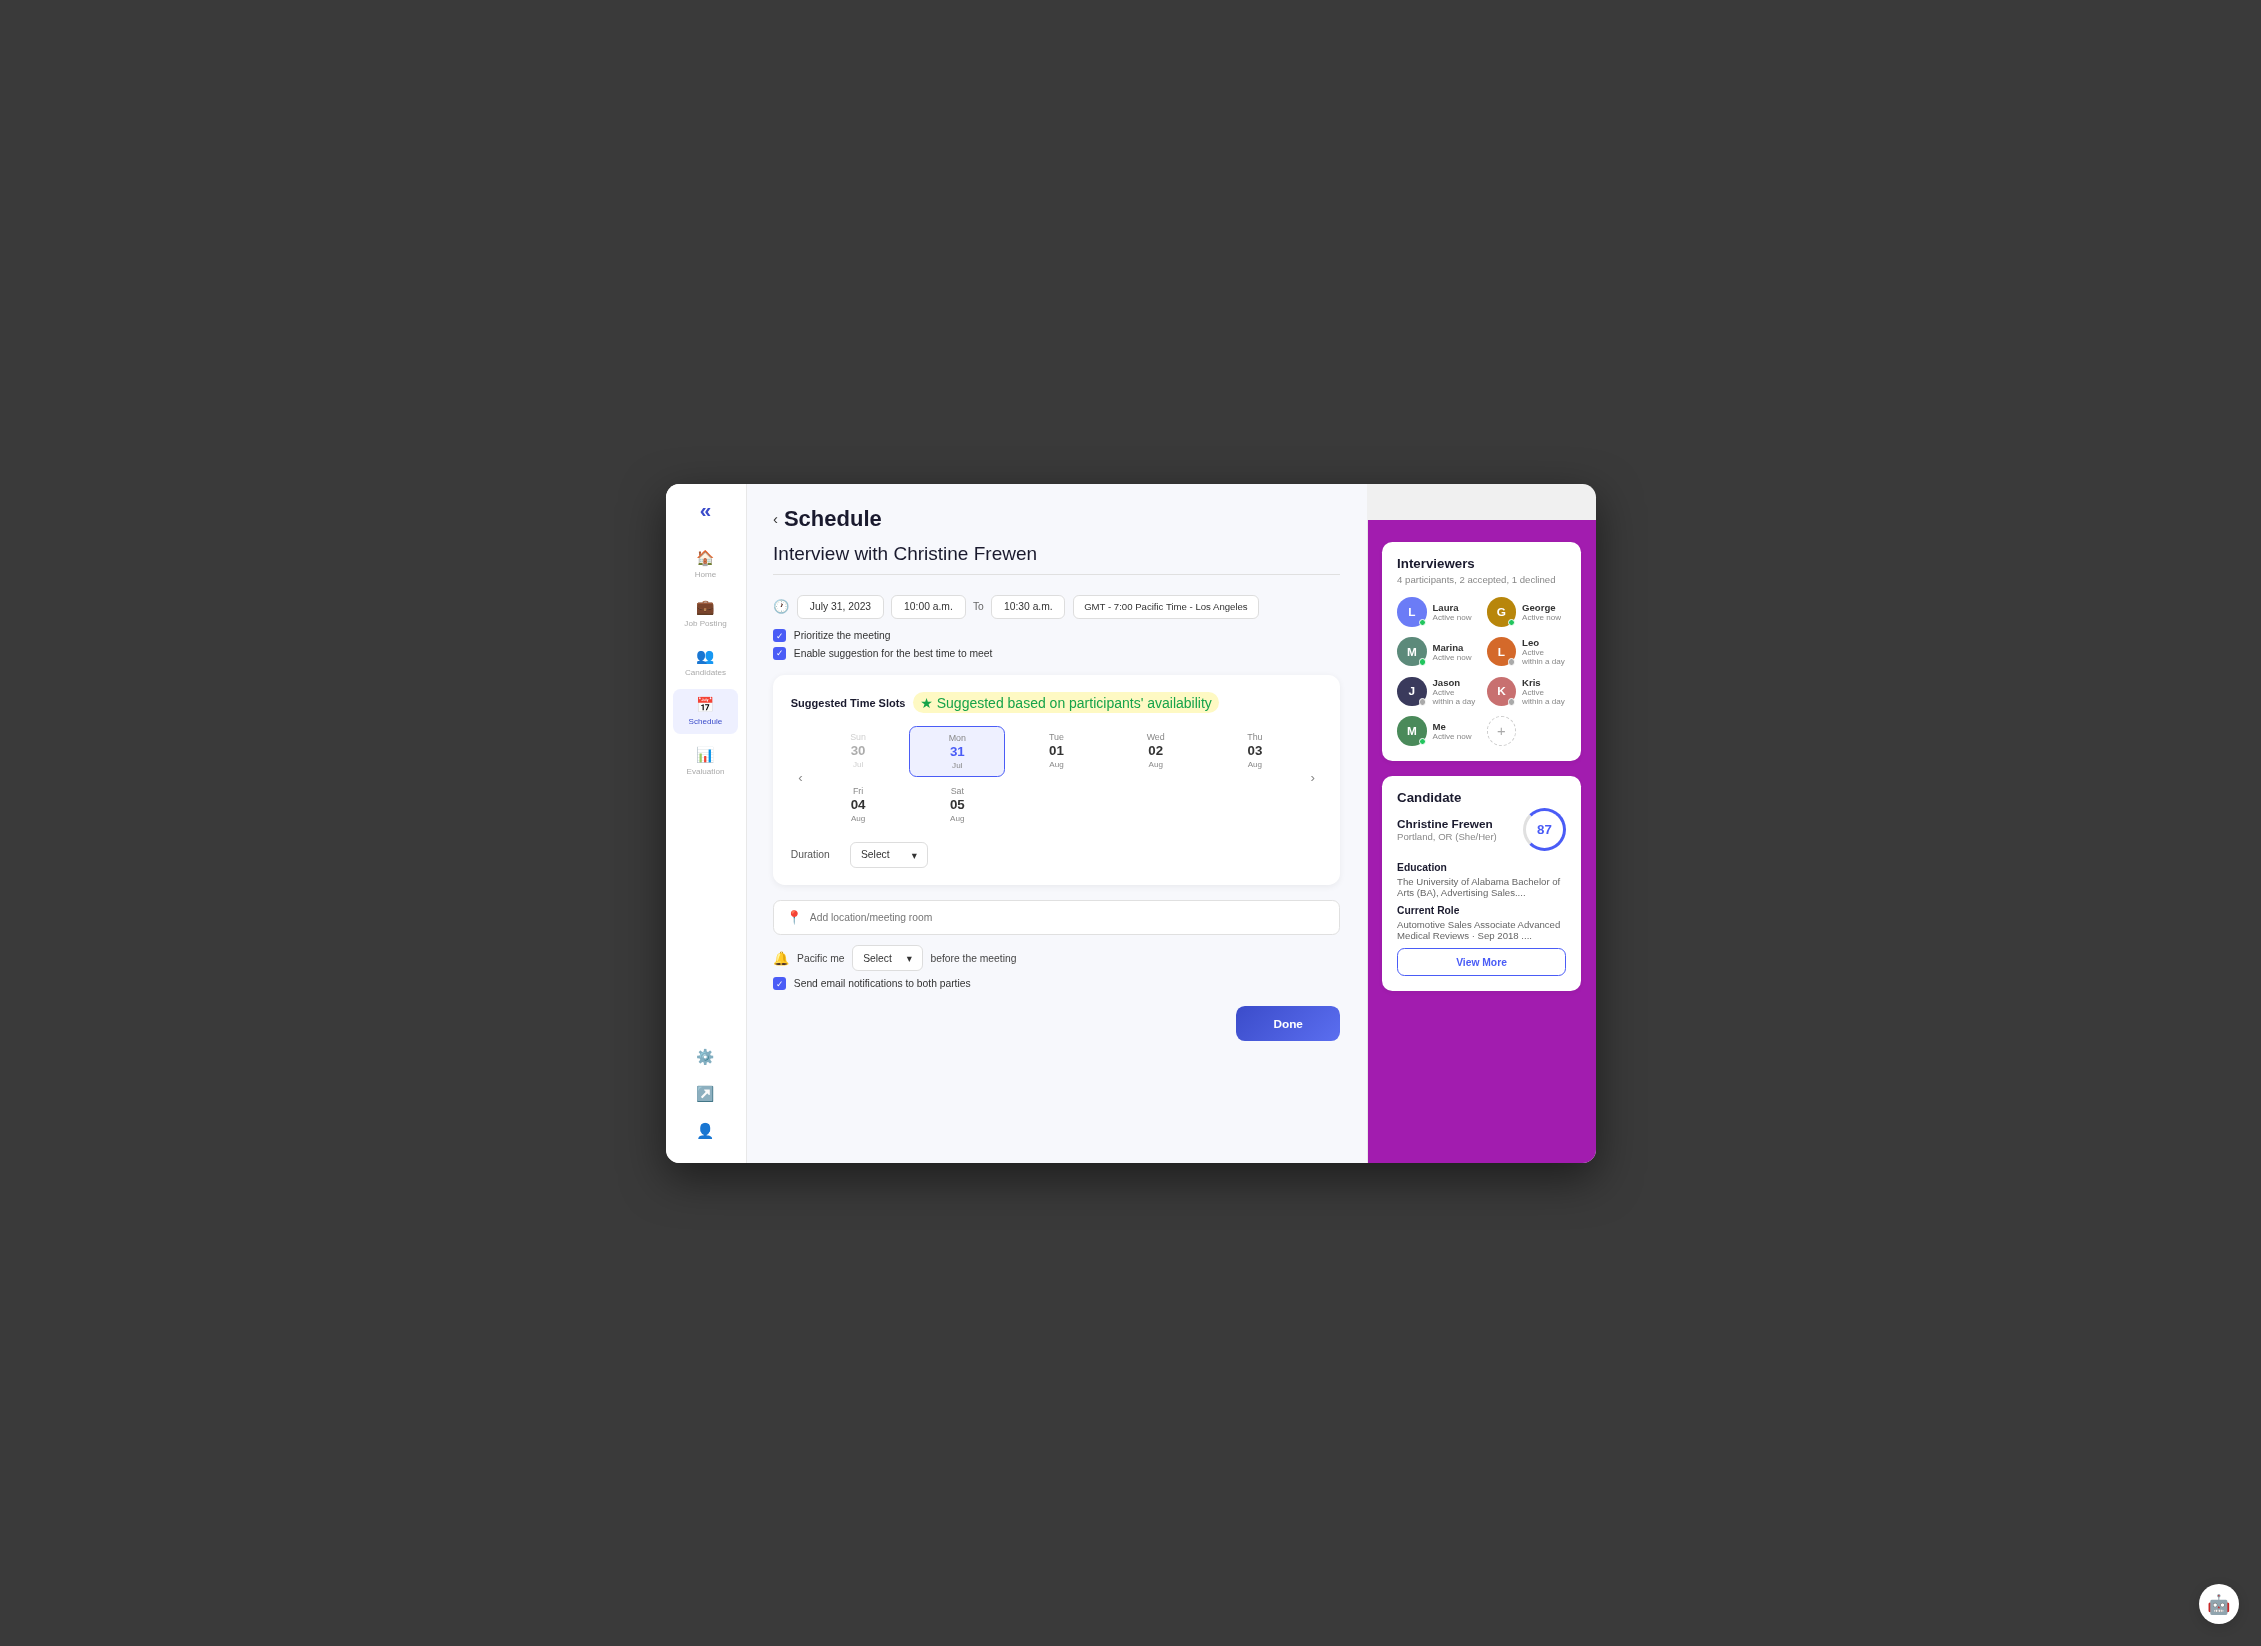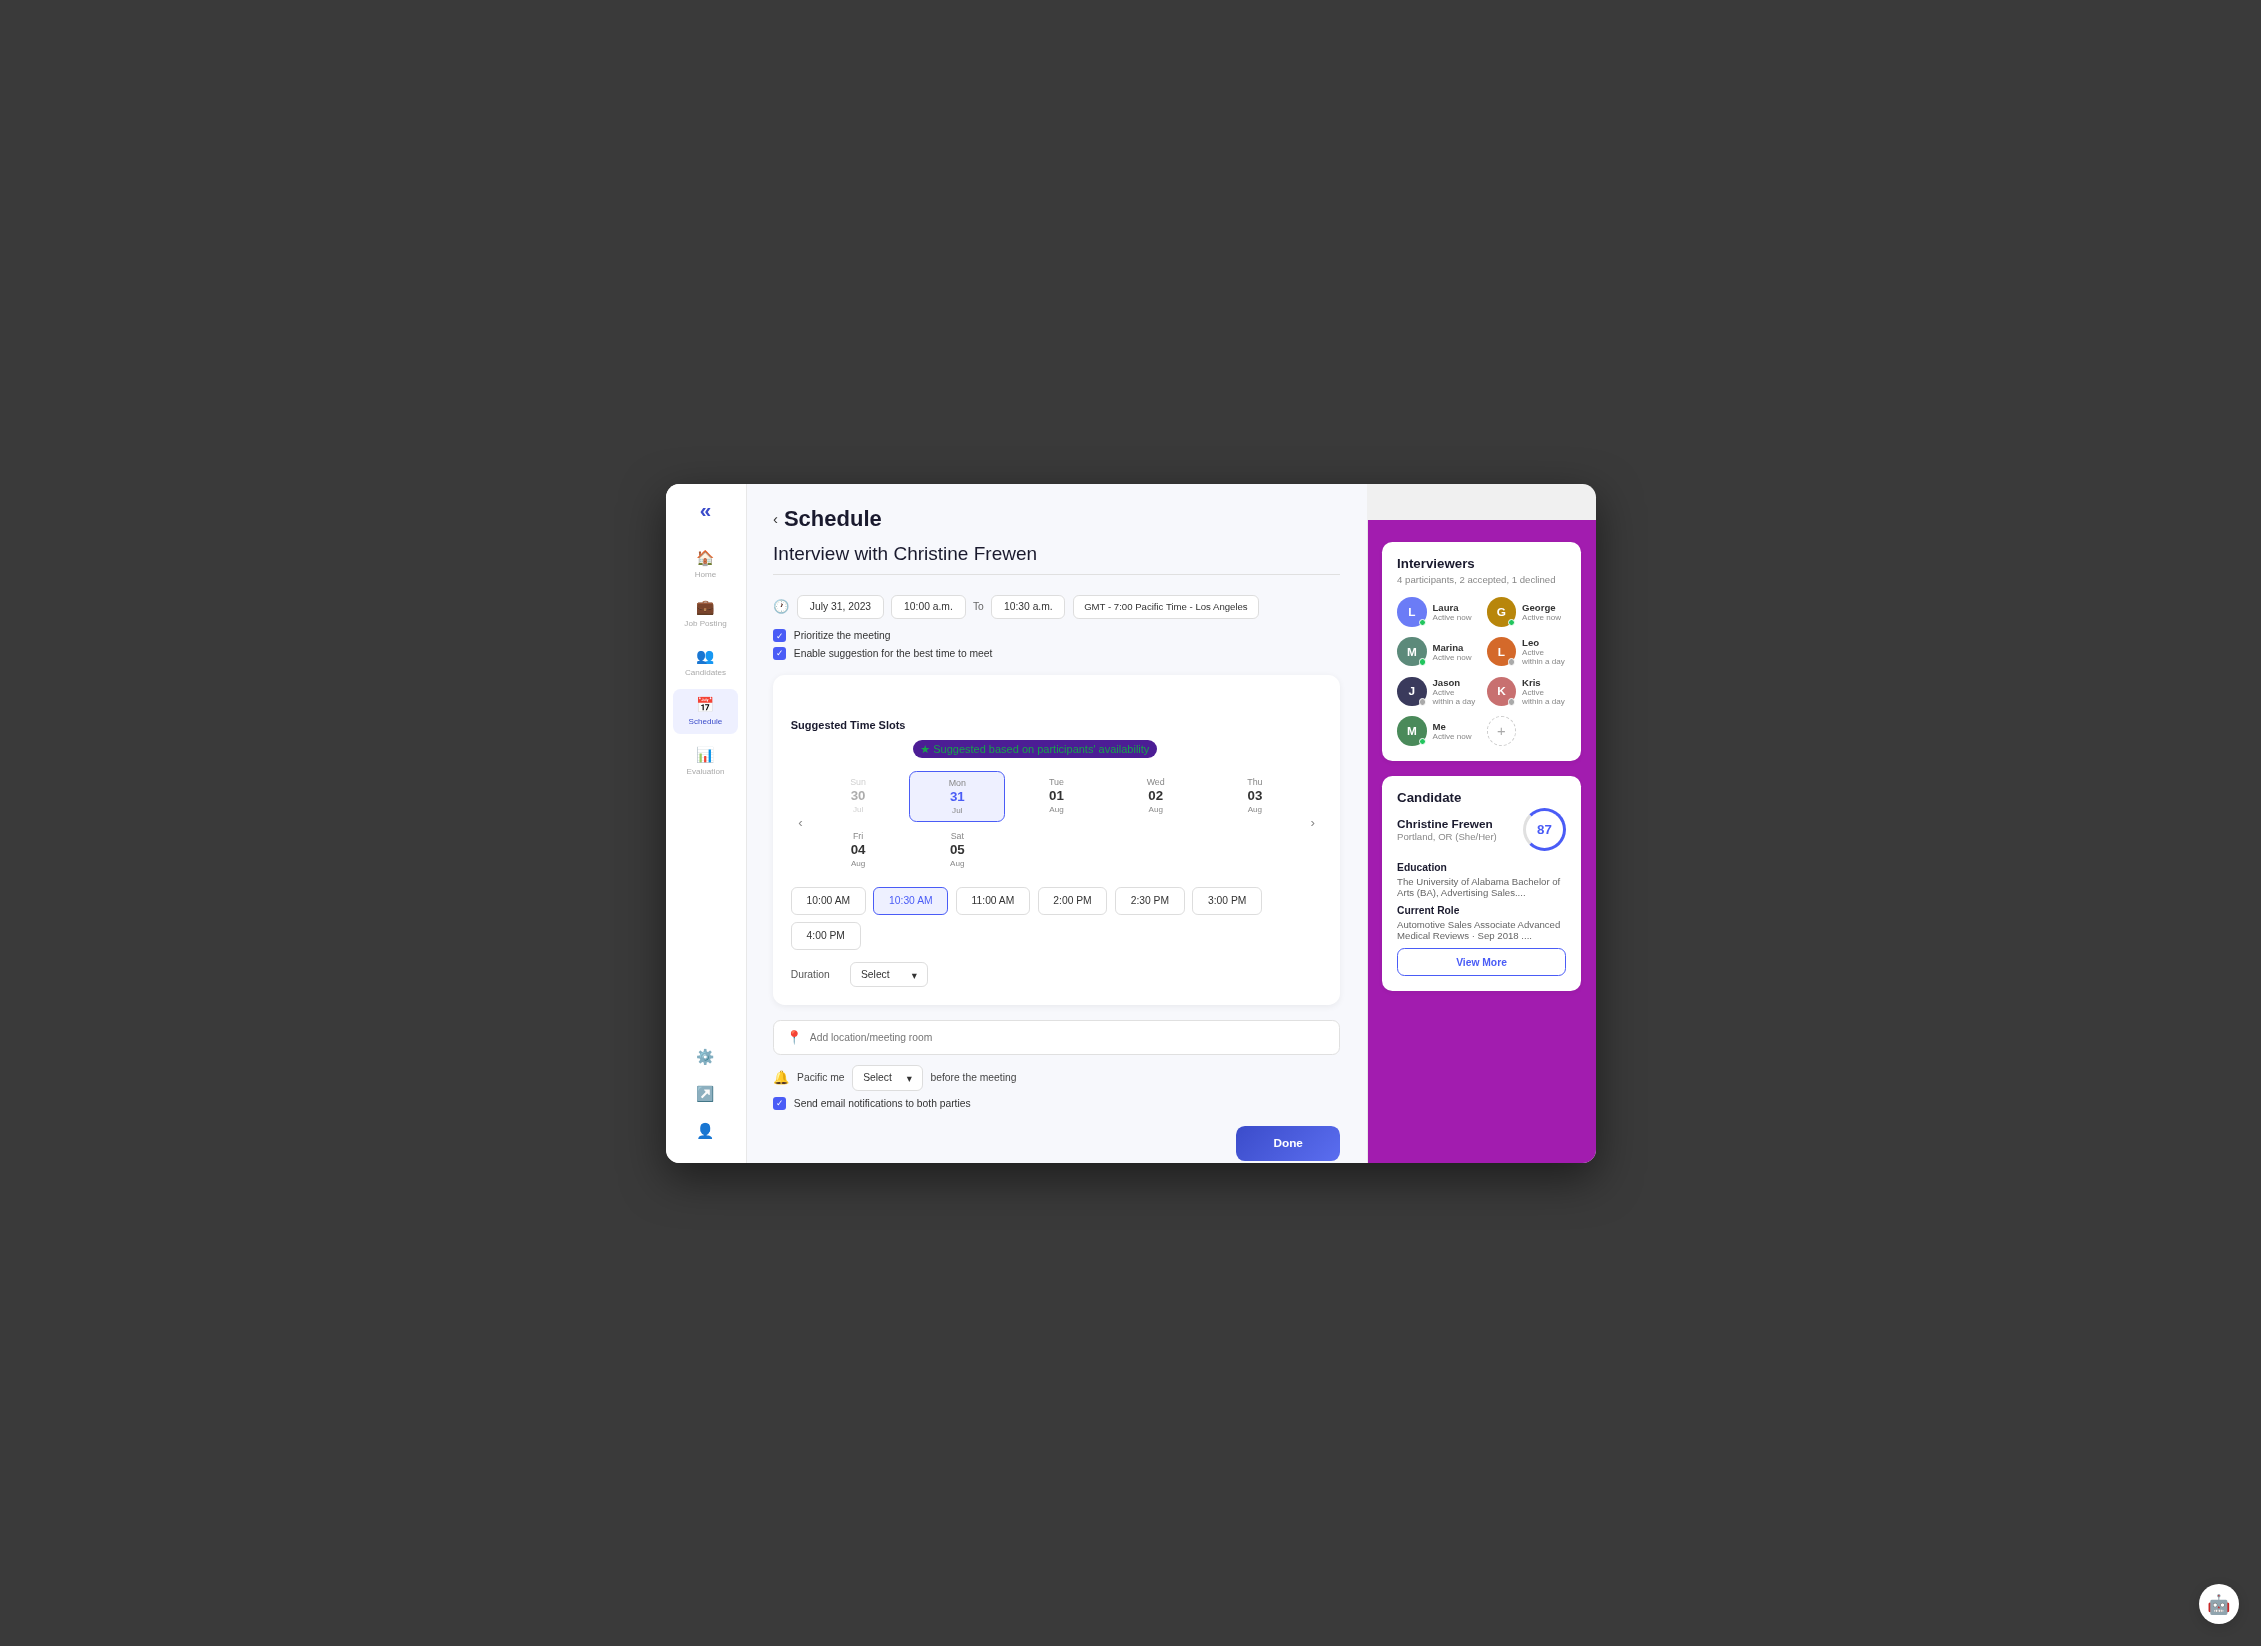--- a/index.html
+++ b/index.html
@@ -149,29 +149,28 @@
       box-shadow: 0 1.5px 5.9px rgba(0,0,0,0.06);
     }
     .slots-header {
       display: flex;
       align-items: center;
       gap: 7.4px;
       margin-bottom: 13.3px;
     }
     .slots-title { font-size: 11px; font-weight: 600; color: #1a1a2e; }
     .slots-badge {
-      background: #4c1d95;
+      background: #fef9c3;
       color: #16a34a;
-      font-size: 11px;
+      font-size: 14px;
       padding: 2.2px 7.4px;
       border-radius: 14.8px;
       display: flex;
       align-items: center;
       gap: 3px;
-      margin-top: 48px;
     }
     
     .cal-strip {
       display: flex;
       align-items: center;
       margin-bottom: 13.3px;
     }
     .cal-nav {
       background: none;
       border: none;
@@ -552,29 +551,20 @@
           </div>
           <div class="cal-day">
             <span class="day-name">Sat</span>
             <span class="day-num">05</span>
             <span class="day-month">Aug</span>
           </div>
         </div>
         <button class="cal-nav">›</button>
       </div>
 
-      <div class="time-slots-grid">
-        <button class="time-slot-btn">10:00 AM</button>
-        <button class="time-slot-btn selected">10:30 AM</button>
-        <button class="time-slot-btn">11:00 AM</button>
-        <button class="time-slot-btn">2:00 PM</button>
-        <button class="time-slot-btn">2:30 PM</button>
-        <button class="time-slot-btn">3:00 PM</button>
-        <button class="time-slot-btn">4:00 PM</button>
-      </div>
 
       <div class="duration-row">
         <span class="duration-label">Duration</span>
         <div class="duration-select">
           <span>Select</span>
           <span>▾</span>
         </div>
       </div>
     </div>
 

